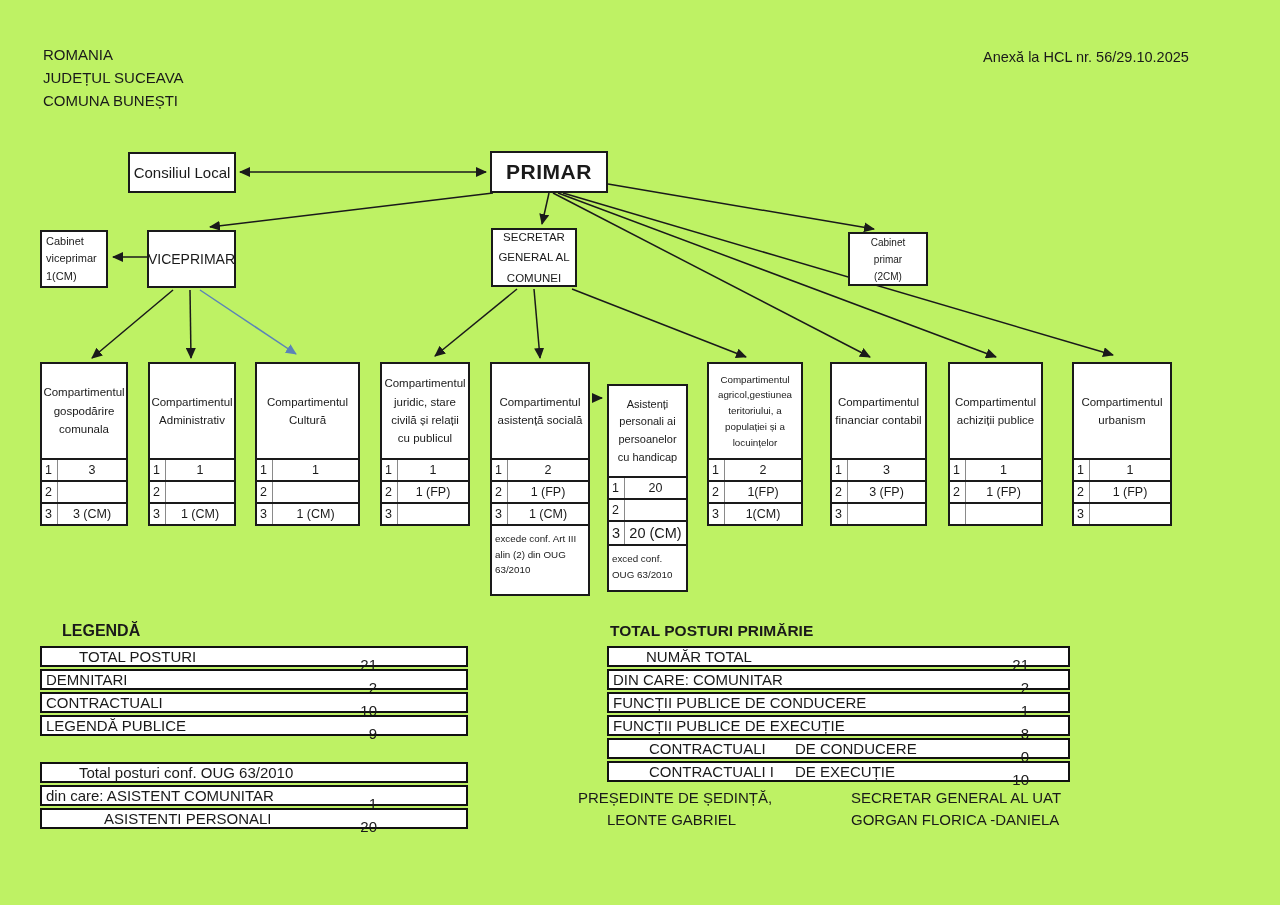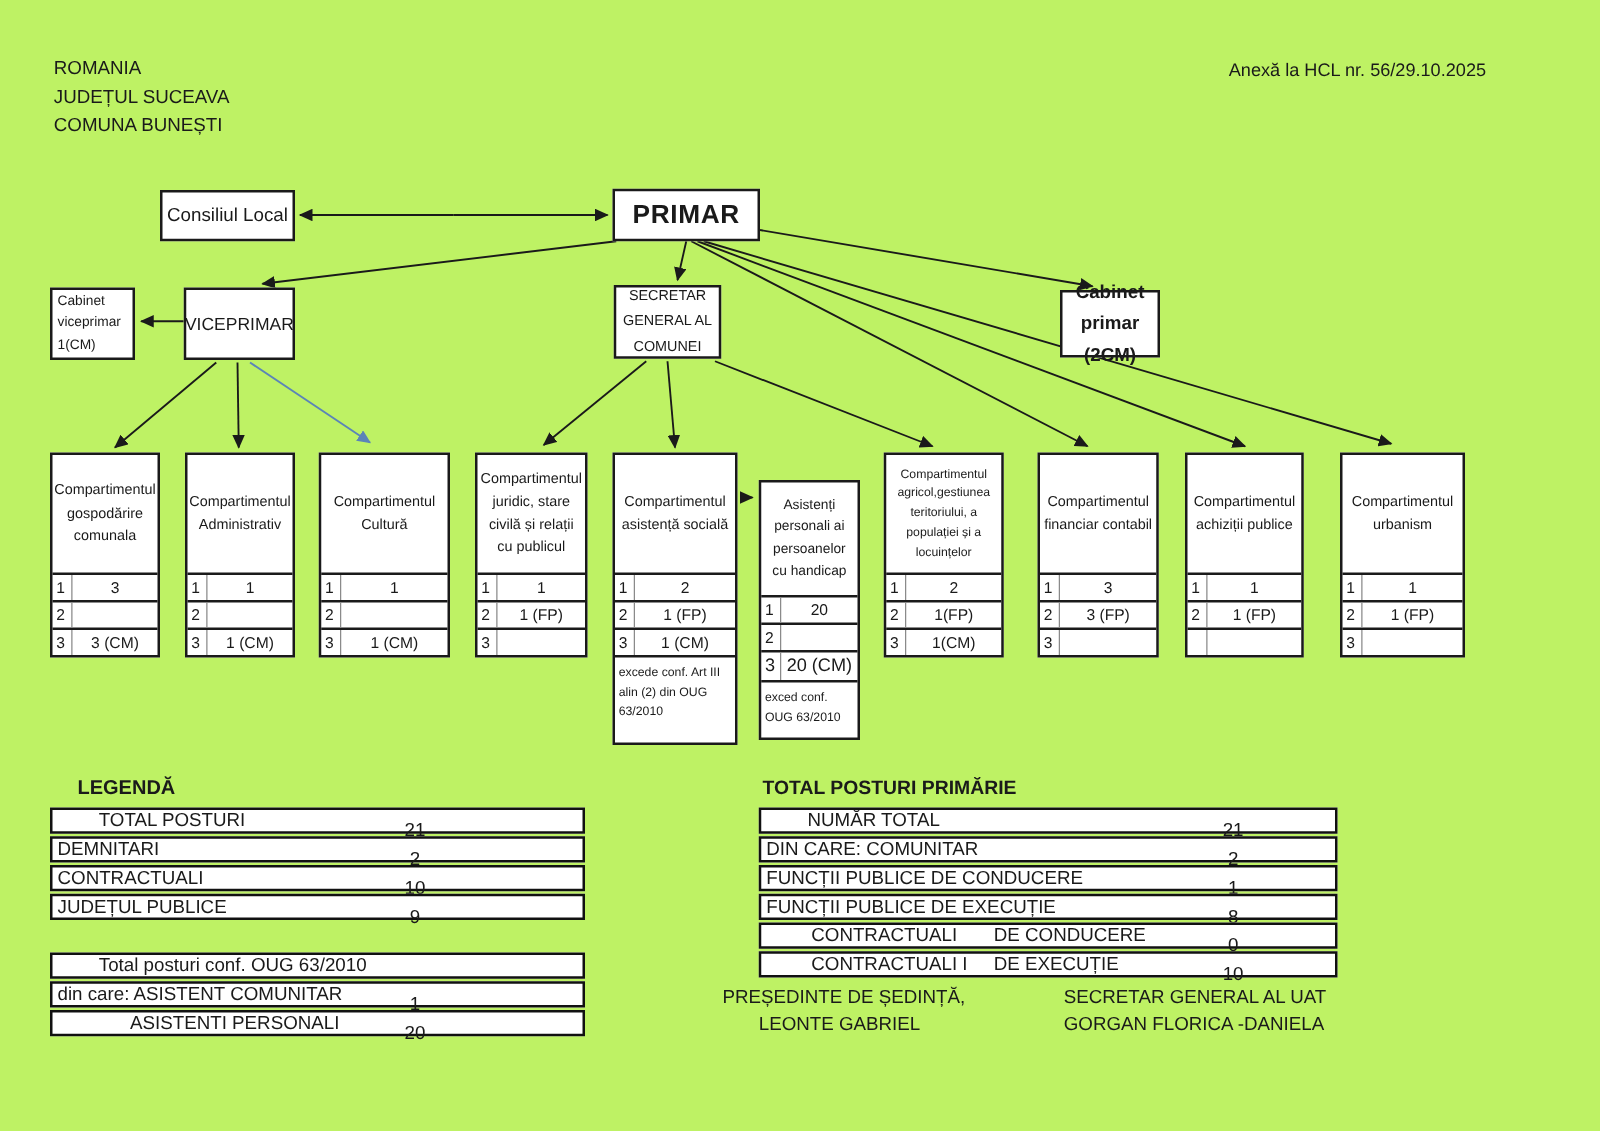--- a/index.html
+++ b/index.html
@@ -8,21 +8,21 @@
   svg.wires { position:absolute; left:0; top:0; pointer-events:none; }
 
   
   .box { position:absolute; border:2px solid #1a1a1a; background:#fff; box-sizing:border-box;
          display:flex; align-items:center; justify-content:center; text-align:center; }
   #box-consiliul   { left:128px; top:152px; width:108px; height:41px; font-size:15px; }
   #box-primar      { left:490px; top:151px; width:118px; height:42px; font-size:21px; font-weight:bold; letter-spacing:.5px; }
   #box-cab-vice    { left:40px;  top:230px; width:68px;  height:58px; font-size:11px;  justify-content:flex-start; text-align:left; padding:3px 4px; line-height:1.55; }
   #box-viceprimar  { left:147px; top:230px; width:89px;  height:58px; font-size:14px; }
   #box-secretar    { left:491px; top:228px; width:86px;  height:59px; font-size:11.5px; justify-content:flex-start; text-align:center; padding:2px 4px; line-height:1.75; }
-  #box-cab-primar  { left:848px; top:232px; width:80px;  height:54px; font-size:15px; line-height:1.7; padding:18px;font-weight:bold; }
+  #box-cab-primar  { left:848px; top:232px; width:80px;  height:54px; font-size:10px; line-height:1.7; padding:18px; }
 
   
   .dept { position:absolute; border:2px solid #1a1a1a; background:#fff; box-sizing:border-box; }
   .dept-name { display:flex; align-items:center; justify-content:center; text-align:center;
                font-size:11.5px; line-height:1.6; padding:2px 3px; box-sizing:border-box; }
   .dept-row { display:flex; align-items:stretch; height:22px; border-top:2px solid #1a1a1a;
               font-size:12.5px; box-sizing:border-box; }
   .dept-row.big { height:24px; font-size:14.5px; }
   .dept-row .num { width:16px; border-right:1px solid #8a8a8a; display:flex; align-items:center;
                    padding-left:3px; box-sizing:border-box; }
@@ -36,21 +36,21 @@
 
   
   .ltable { position:absolute; }
   .trow { position:relative; border:2px solid #111; box-sizing:border-box; height:21px; margin-top:2px;
           background:#fff; font-size:15px; display:flex; align-items:center; white-space:nowrap; }
   .trow:first-child { margin-top:0;padding-left:33px; }
   .t-label  { padding-left:4px; }
   .t-label.indent  { padding-left:40px; }
   .t-label.indent2 { padding-left:62px; }
   .t-label2 { position:absolute; left:186px; }
-  .t-val    { position:absolute; left:245px; width:90px; text-align:center;margin-top:16px; }
+  .t-val    { position:absolute; left:245px; width:90px; text-align:right;margin-top:16px; }
   .ltable.wide .t-val { left:335px; width:85px; }
 
   .sig { position:absolute; font-size:15px; white-space:nowrap; }
 </style>
 </head>
 <body>
 
 <div class="page">
 
   <div class="hdr" style="left:43px; top:46px;">ROMANIA</div>
@@ -264,21 +264,21 @@
       </div>
     <div class="trow">
         <span class="t-label">DEMNITARI</span>
         <span class="t-val">2</span>
       </div>
     <div class="trow">
         <span class="t-label">CONTRACTUALI</span>
         <span class="t-val">10</span>
       </div>
     <div class="trow">
-        <span class="t-label">JUDEȚUL PUBLICE</span>
+        <span class="t-label">LEGENDĂ PUBLICE</span>
         <span class="t-val">9</span>
       </div>
   </div>
 
   <div class="ltable" style="left:40px; top:762px; width:428px;">
     <div class="trow">
         <span class="t-label">Total posturi conf. OUG 63/2010</span>
         <span class="t-val"></span>
       </div>
     <div class="trow">

